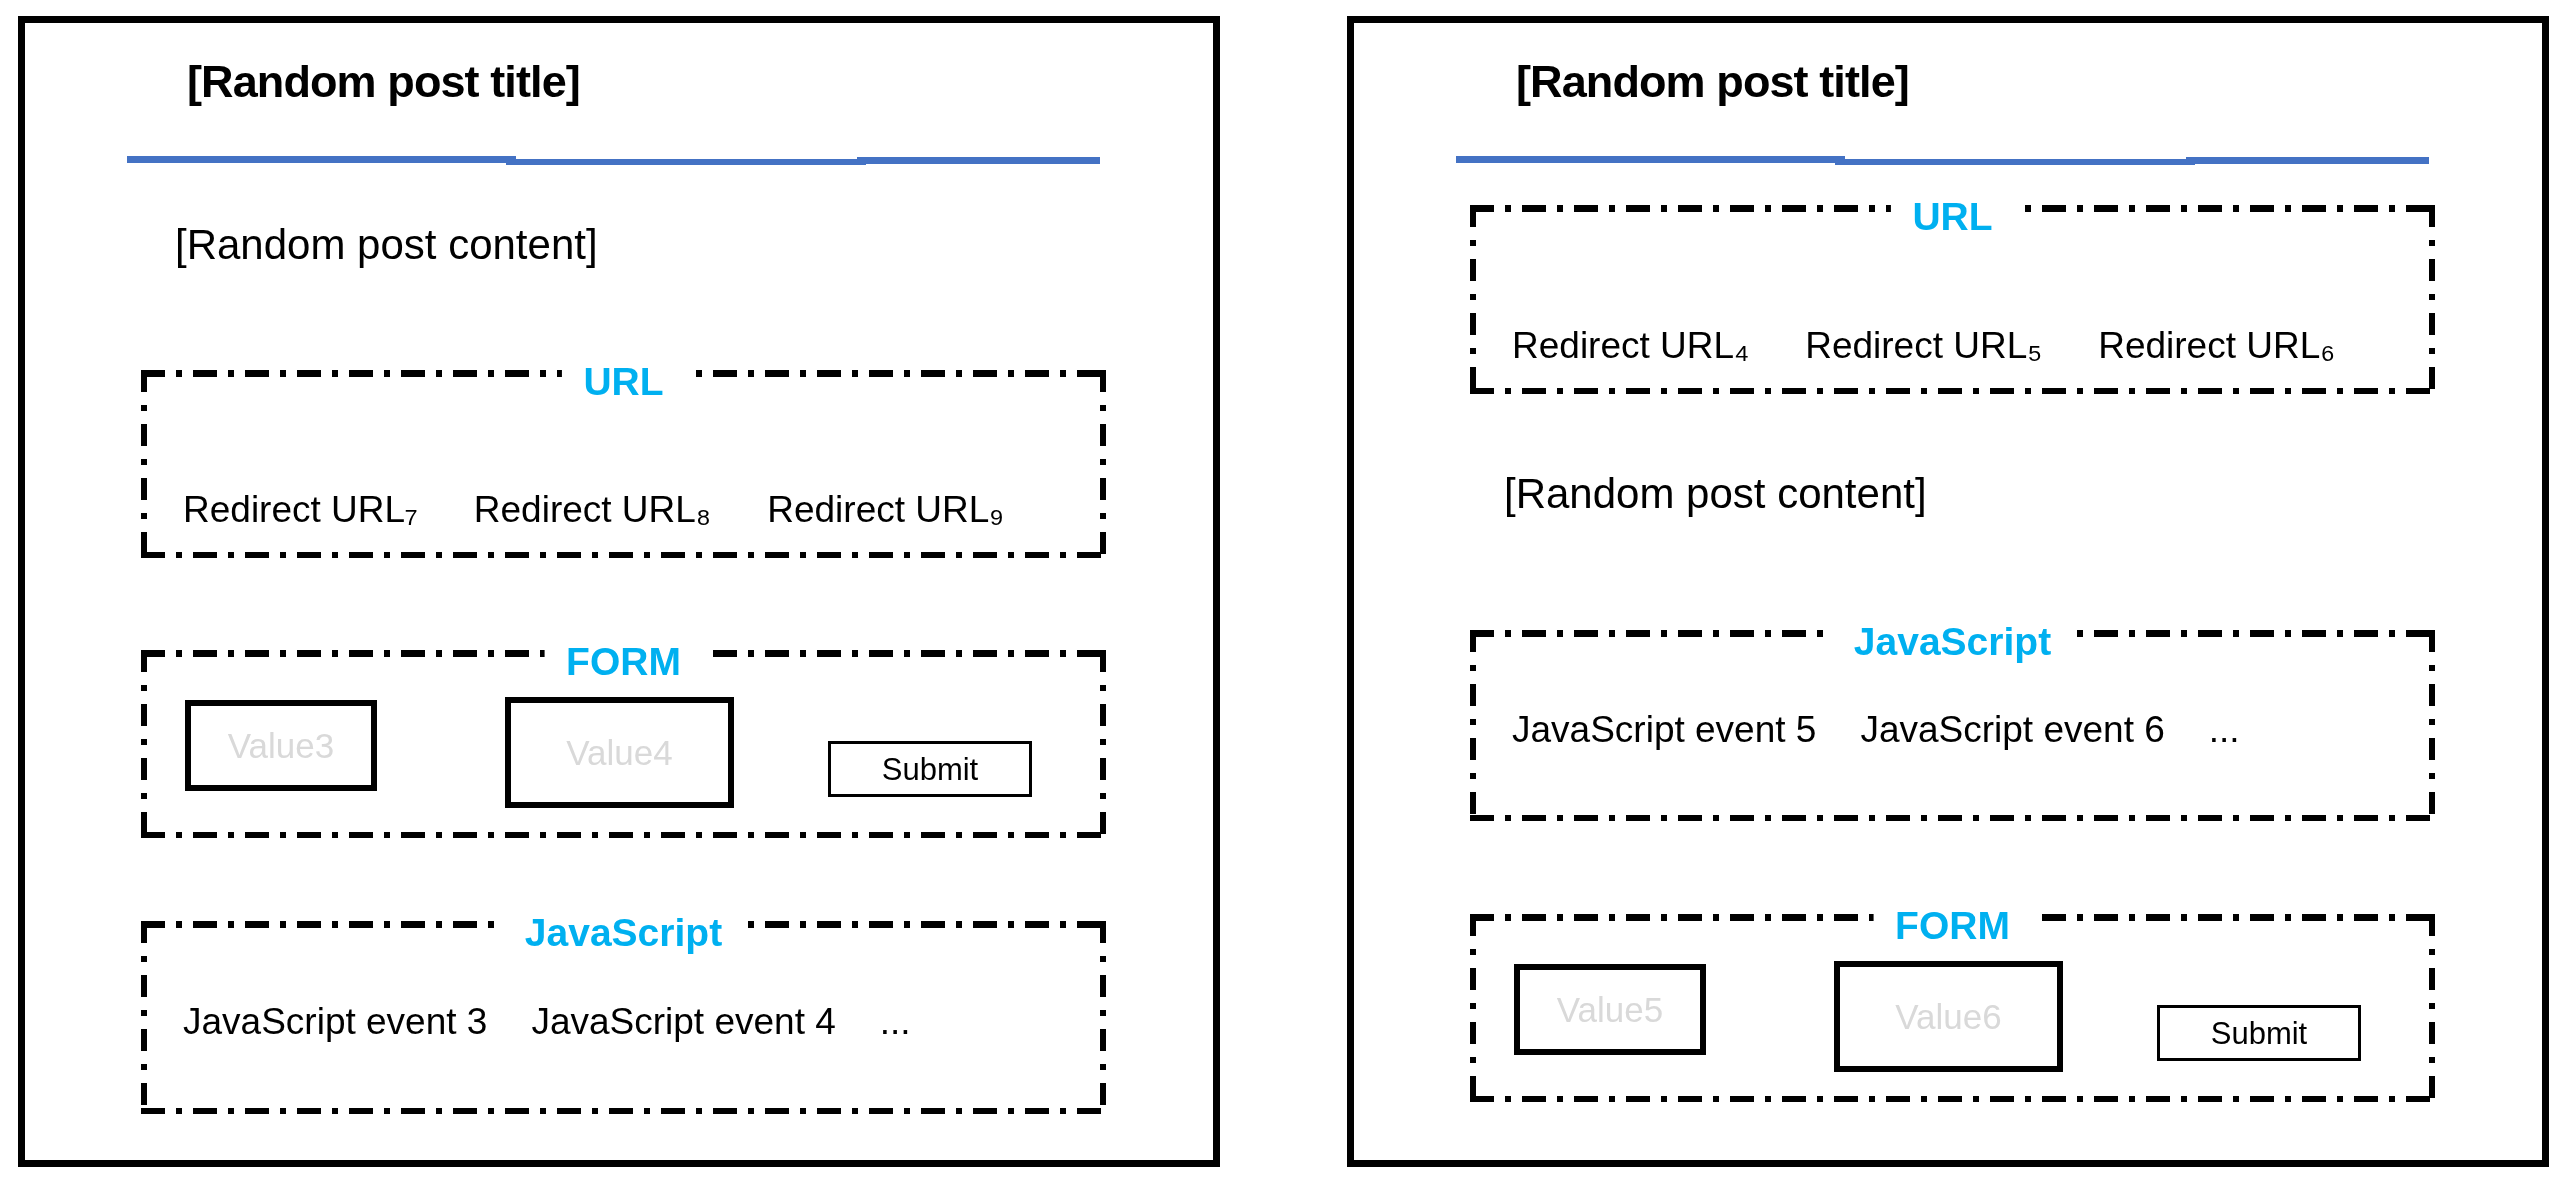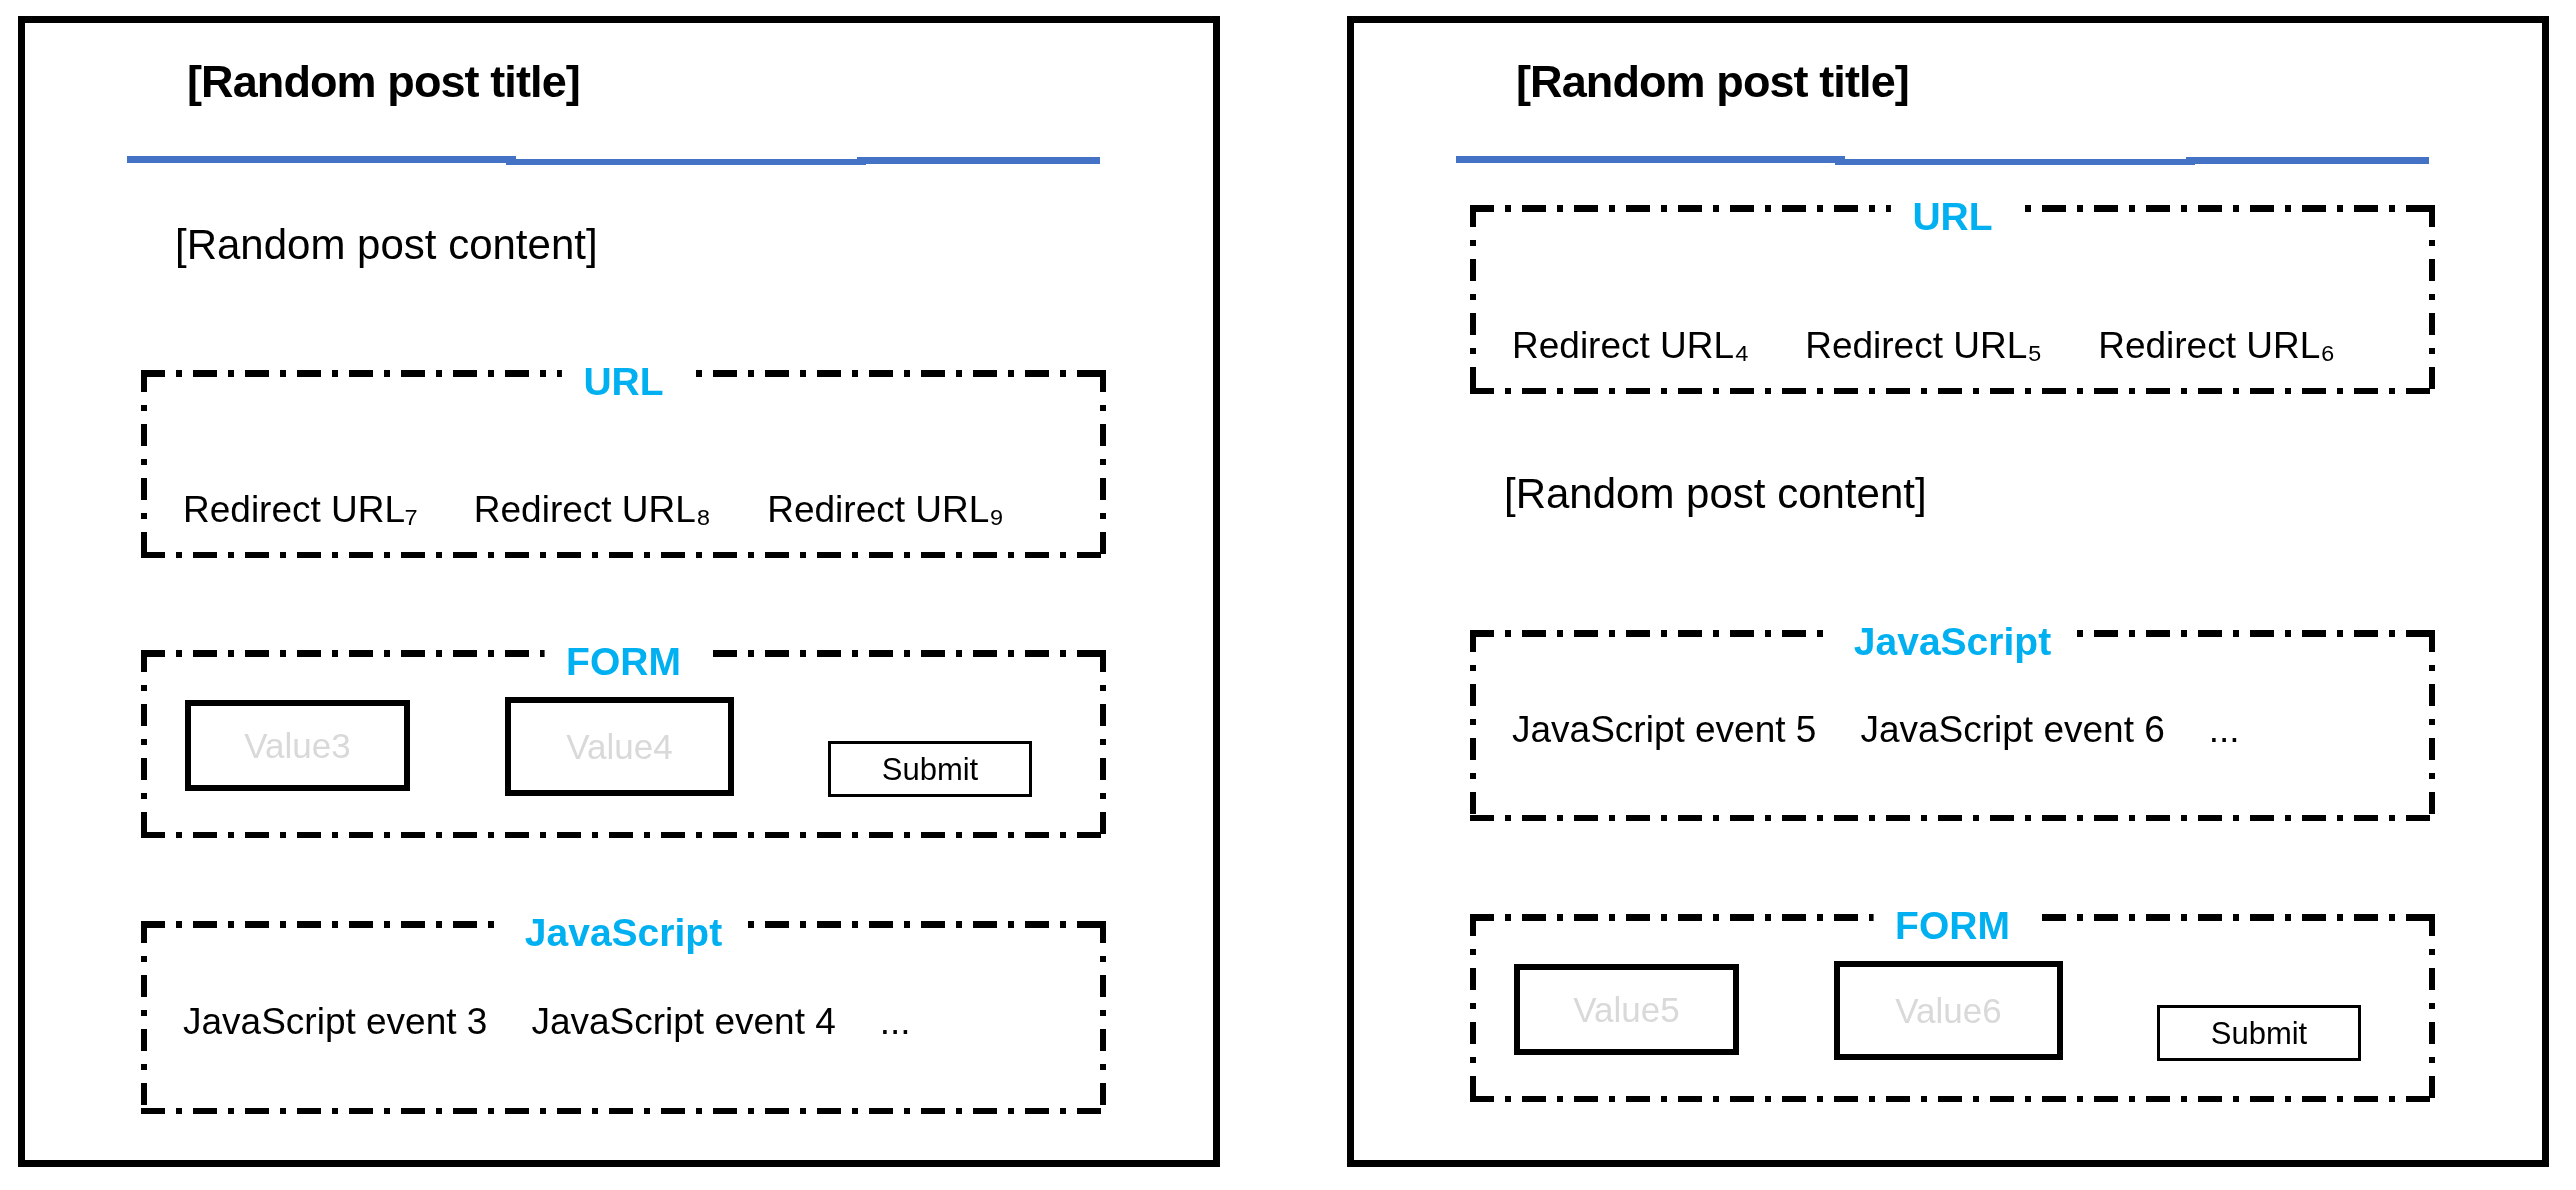--- a/index.html
+++ b/index.html
@@ -113,22 +113,22 @@
     position: absolute;
     border: 6.4px solid #000;
     background: #fff;
     text-align: center;
     font-family: "Liberation Sans", "DejaVu Sans", sans-serif;
     font-size: 35px;
     color: #D9D9D9;
     outline: none;
   }
   .value-input::placeholder { color: #D9D9D9; opacity: 1; }
-  .value-input-1 { left: 44px;  top: 50px; width: 225px; height: 91px; }
-  .value-input-2 { left: 364px; top: 47px; width: 229px; height: 99px; }
+  .value-input-1 { left: 44px;  top: 50px; width: 192px; height: 91px; }
+  .value-input-2 { left: 364px; top: 47px; width: 229px; height: 111px; }
 
   .submit-button {
     position: absolute;
     left: 687px; top: 91px;
     width: 204px; height: 56px;
     border: 3.6px solid #000;
     background: #fff;
     font-family: "Liberation Sans", "DejaVu Sans", sans-serif;
     font-size: 31px;
     color: #000;

